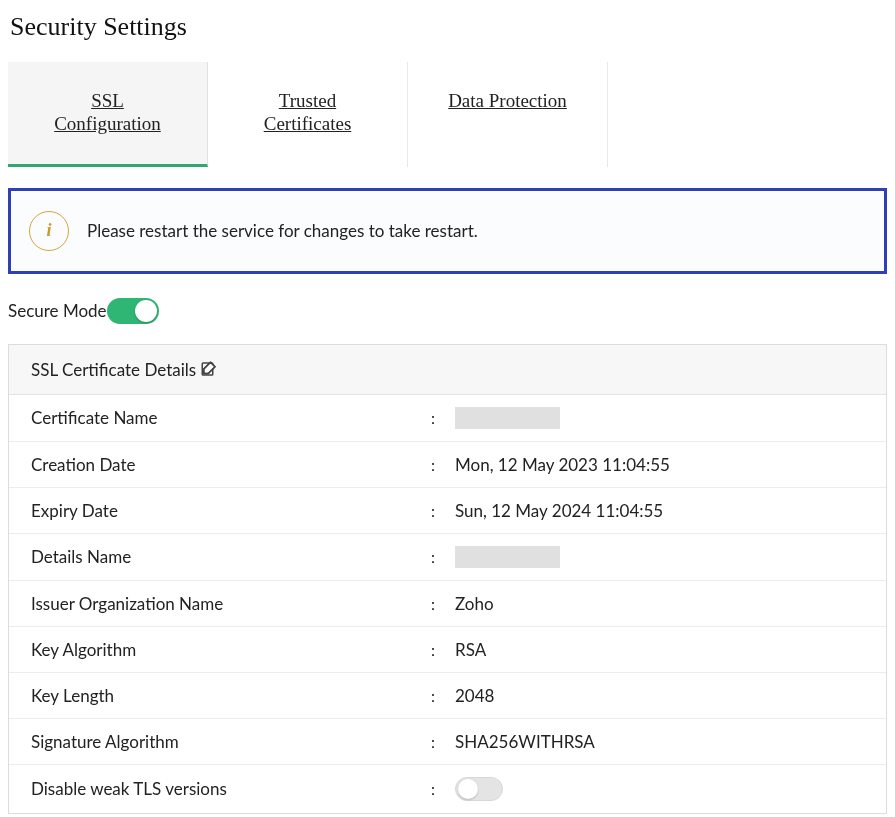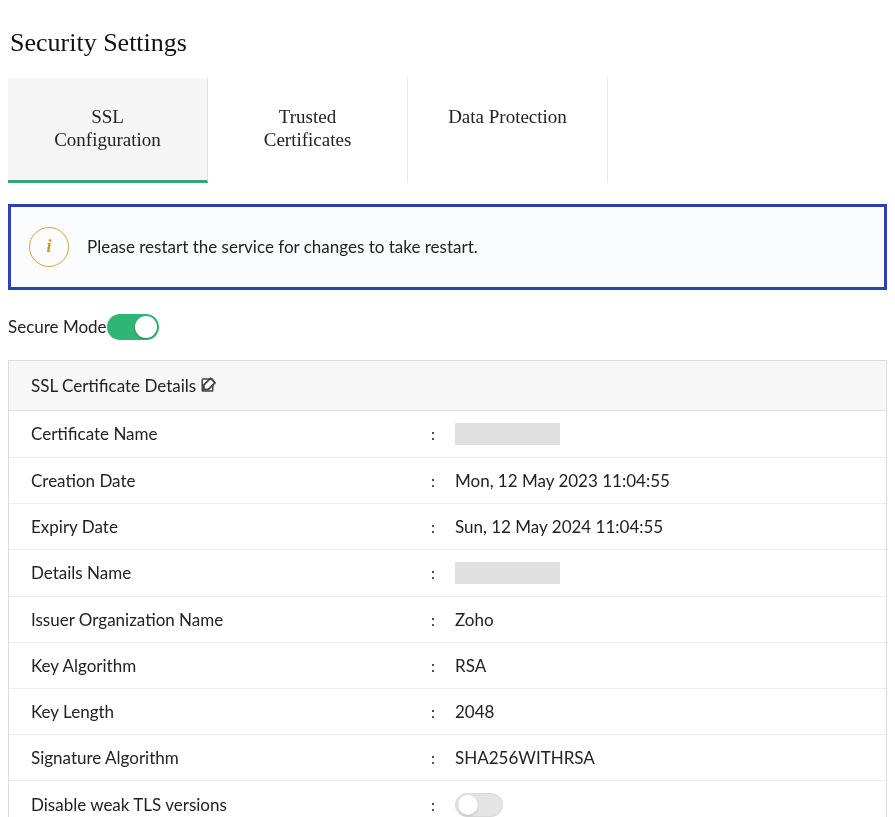--- a/index.html
+++ b/index.html
@@ -8,26 +8,27 @@
     padding: 0 8px;
     font-family: "Segoe UI", "Lato", "Helvetica Neue", Arial, sans-serif;
     color: #222;
     background: #fff;
     width: 895px;
   }
   h1.page-title {
     font-family: Georgia, "Times New Roman", serif;
     font-weight: 400;
     font-size: 26px;
-    margin: 28px 0 20px 2px;
+    margin: 12px 0 20px 2px;
     color: #111;
   }
   .tabs {
     display: flex;
     border-bottom: 1px solid #fff;
+    text-decoration: underline;
   }
   .tab {
     width: 200px;
     padding: 28px 10px;
     text-align: center;
     font-family: Georgia, "Times New Roman", serif;
     font-size: 19px;
     color: #222;
     border-right: 1px solid #e8e8e8;
     cursor: pointer;

